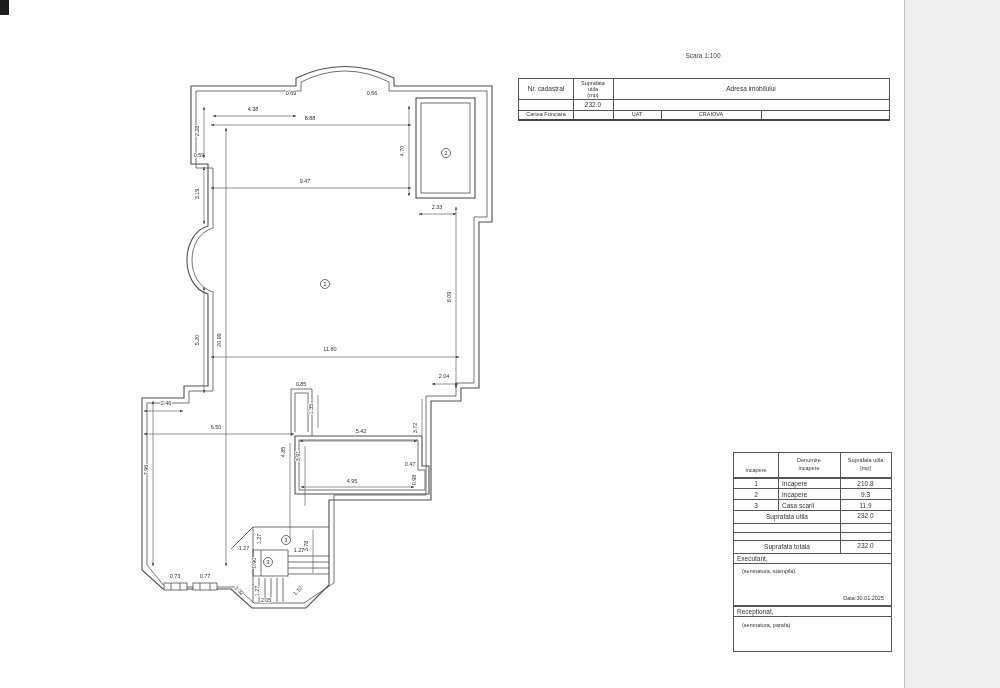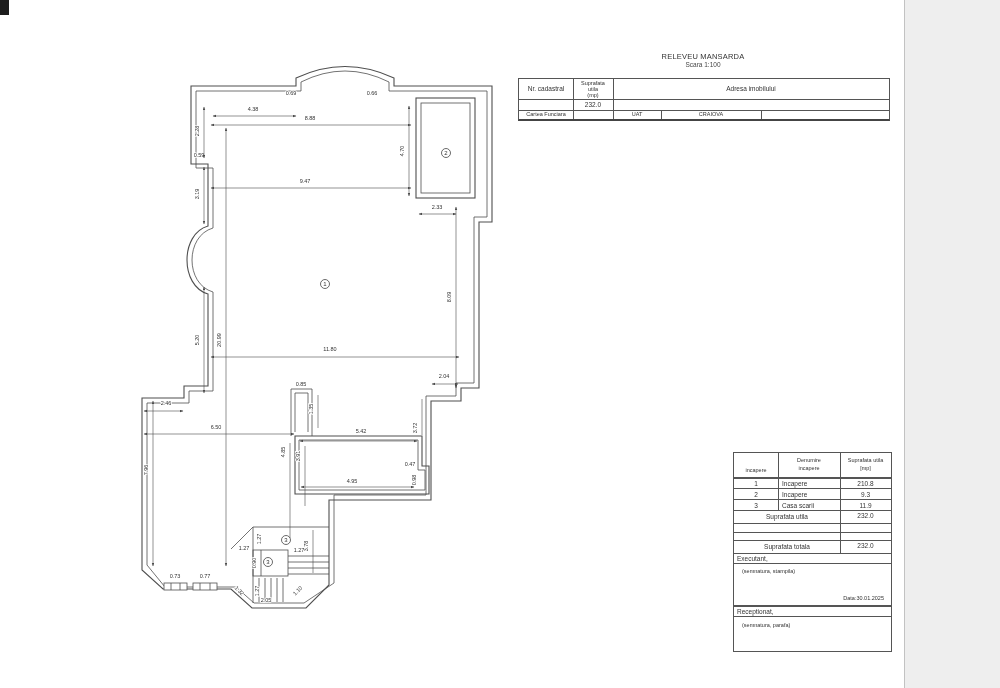--- a/index.html
+++ b/index.html
@@ -139,21 +139,20 @@
       <text x="286" y="542.2" font-size="6" fill="#333" text-anchor="middle">3</text>
       <circle cx="268" cy="562" r="4.5" fill="none" stroke="#444" stroke-width="0.8"></circle>
       <text x="268" y="564.2" font-size="6" fill="#333" text-anchor="middle">3</text>
     </g>
 </svg>
 
 <div class="abs page-margin"></div>
 <div class="abs corner-mark"></div>
 
 <div class="abs title-block">
-  <div class="title-main">RELEVEU MANSARDA</div>
   <div class="title-scale">Scara 1:100</div>
 </div>
 
 <div class="abs top-table">
   <div class="tline" style="left:54px;top:0;width:1px;height:40px;"></div>
   <div class="tline" style="left:94px;top:0;width:1px;height:40px;"></div>
   <div class="tline" style="left:0;top:20px;width:370px;height:1px;"></div>
   <div class="tline" style="left:0;top:31px;width:370px;height:1px;"></div>
   <div class="tline" style="left:142px;top:31px;width:1px;height:9px;"></div>
   <div class="tline" style="left:242px;top:31px;width:1px;height:9px;"></div>

